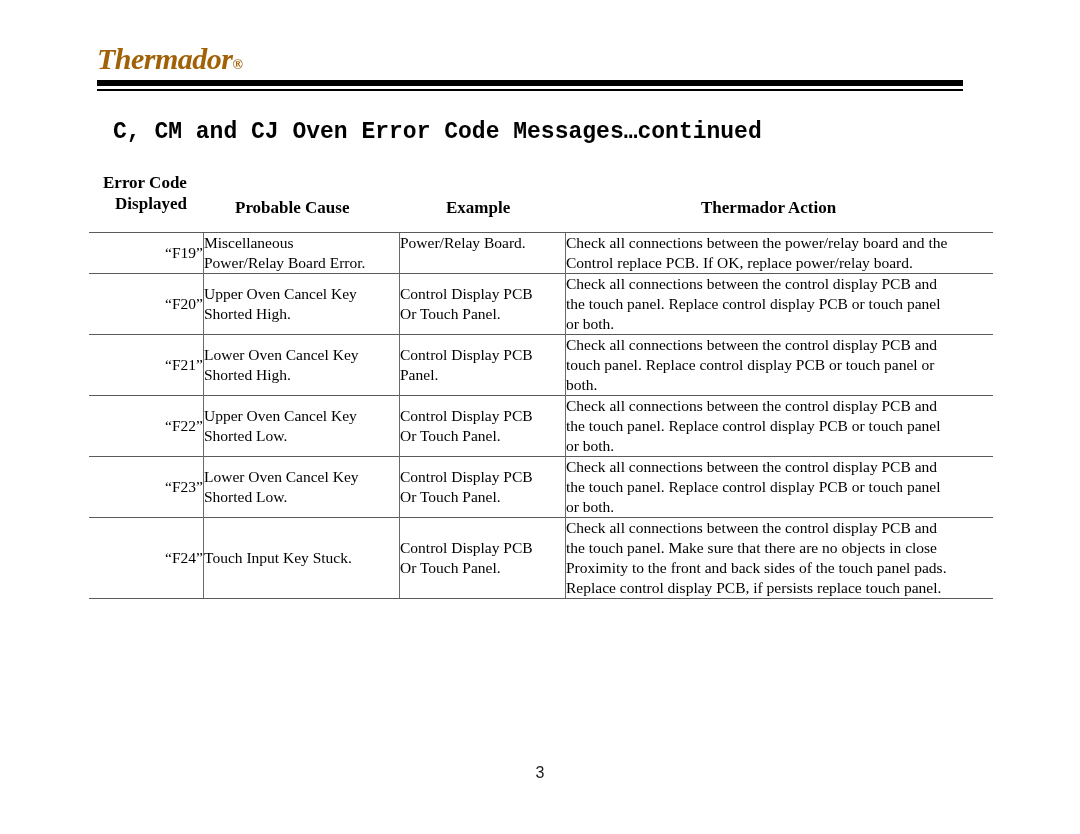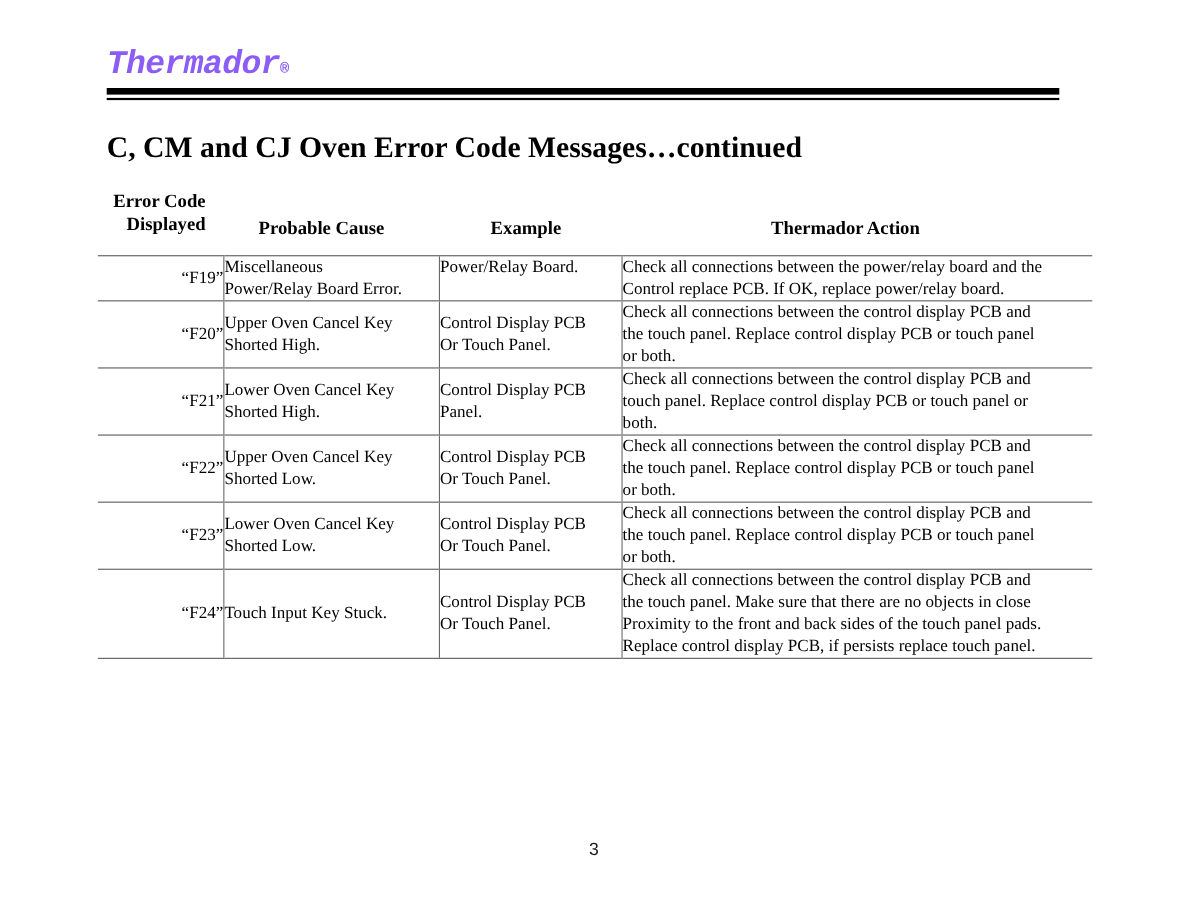--- a/index.html
+++ b/index.html
@@ -25,27 +25,27 @@
   }
 
   
   .masthead {
     position: absolute;
     left: 97px;
     top: 44px;
     width: 866px;
   }
   .brand {
-    font-family: Liberation Mono, monospace;
+    font-family: Liberation Serif, serif;
     font-weight: bold;
     font-style: italic;
     font-size: 30px;
     letter-spacing: -0.5px;
     line-height: 1;
-    color: #8b5cf6;
+    color: #a16207;
     white-space: nowrap;
   }
   .brand .reg {
     font-size: 14px;
     font-style: normal;
     font-weight: bold;
     vertical-align: 0px;
     letter-spacing: 0;
   }
   .rule-thick {
@@ -61,25 +61,25 @@
     left: 97px;
     top: 89px;
     width: 866px;
     height: 2px;
     background: #000000;
   }
 
   
   .section-title {
     position: absolute;
-    left: 97px;
+    left: 113px;
     top: 120px;
-    font-family: Liberation Serif, serif;
+    font-family: Liberation Mono, monospace;
     font-weight: bold;
-    font-size: 27px;
+    font-size: 23px;
     line-height: 1.1;
     white-space: nowrap;
   }
 
   
   .table-wrap {
     position: absolute;
     left: 89px;
     top: 172px;
     width: 901px;

